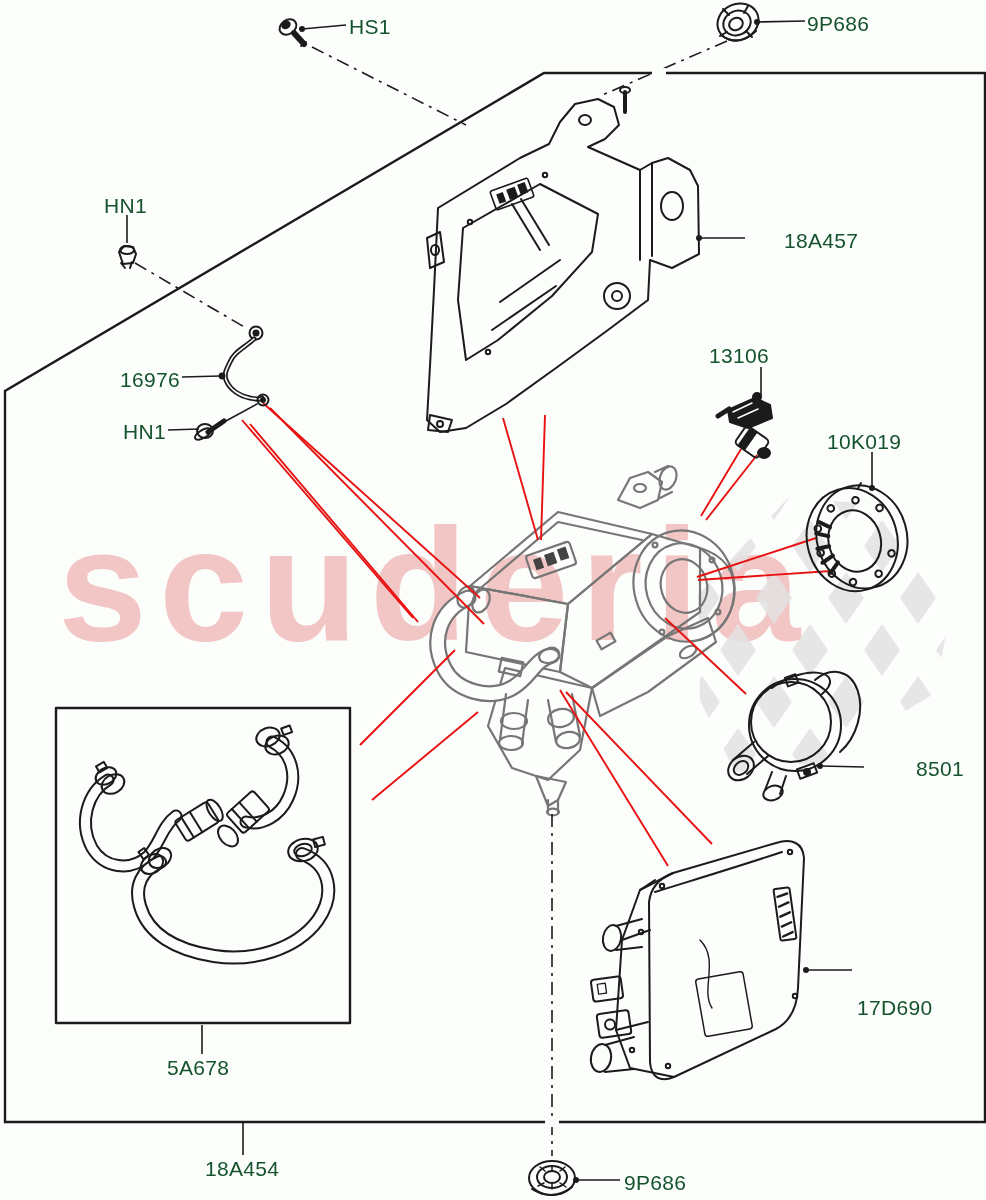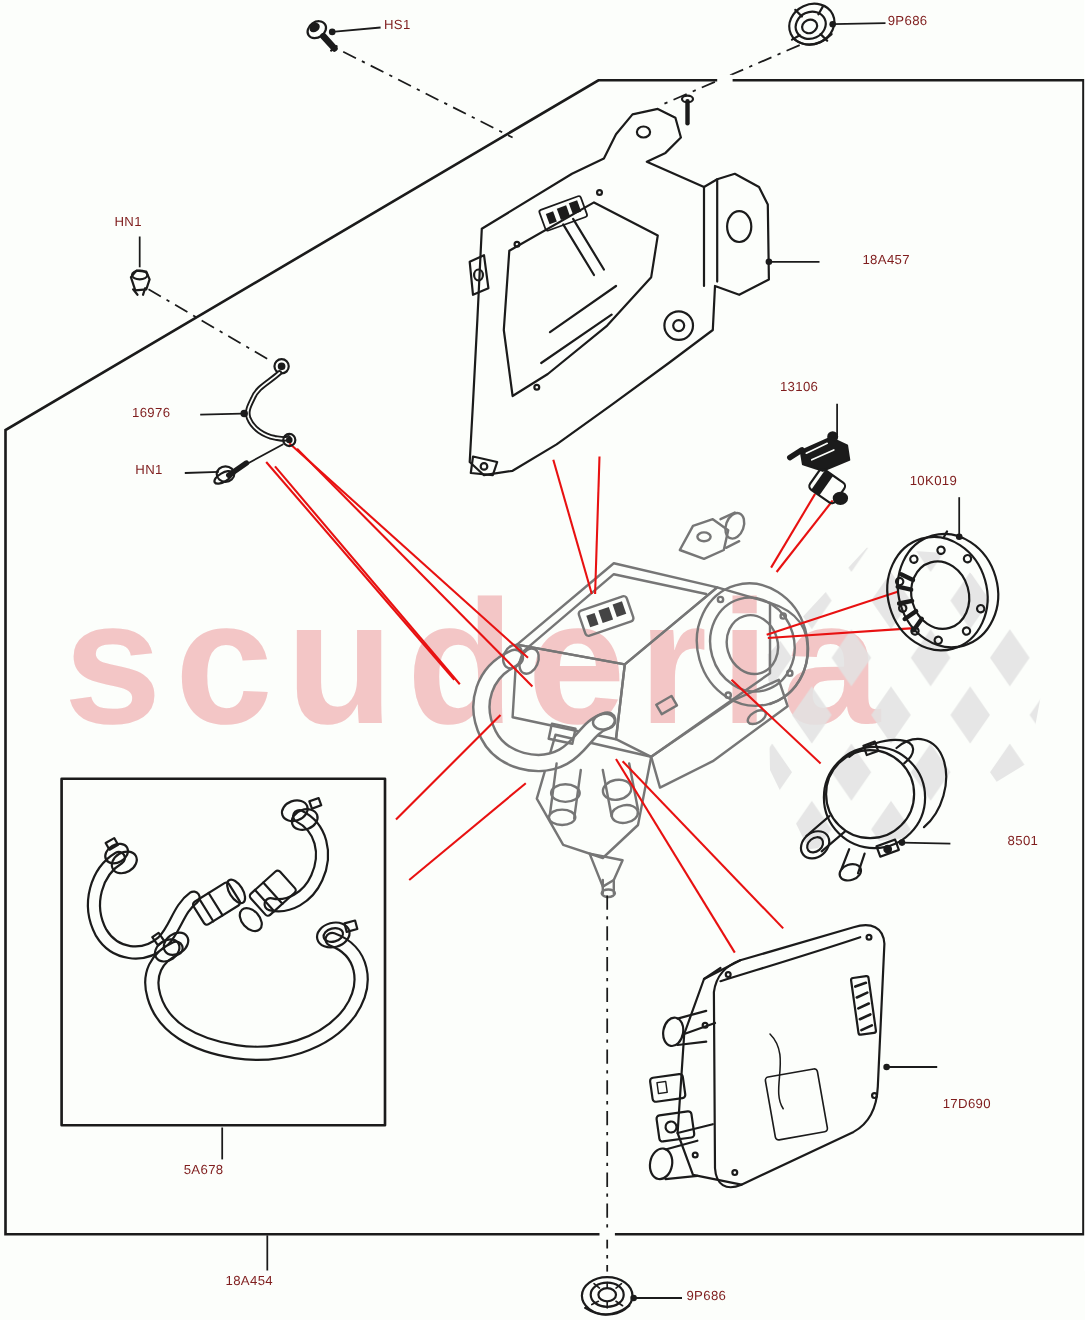--- a/index.html
+++ b/index.html
@@ -3,34 +3,34 @@
 <meta charset="utf-8">
 <style>
   html,body{margin:0;padding:0;background:#ffffff;}
   #stage{
     position:relative;width:986px;height:1200px;overflow:hidden;
     background:#fcfefb;
     font-family:"Liberation Sans", sans-serif;
   }
   
   .wm-brand{
-    position:absolute;left:58px;top:522px;
+    position:absolute;left:58px;top:505px;
     font-size:160px;font-weight:bold;letter-spacing:12px;line-height:1;
     color:#f3c6c6;white-space:nowrap;user-select:none;
   }
   .wm-tagline{
     position:absolute;left:70px;top:638px;
     font-size:64px;font-weight:bold;letter-spacing:62px;line-height:1;
     color:#e9e9e9;white-space:nowrap;user-select:none;
   }
   svg#drawing{position:absolute;left:0;top:0;z-index:2;}
   
   .plabel{
     position:absolute;z-index:3;
-    font-size:12px;color:#7f1d1d;letter-spacing:0.3px;
+    font-size:21px;color:#14532d;letter-spacing:0.3px;
     white-space:nowrap;cursor:pointer;
   }
 </style>
 </head>
 <body>
 
 <div id="stage">
 
   <div class="wm-brand">scuderia</div>
 

